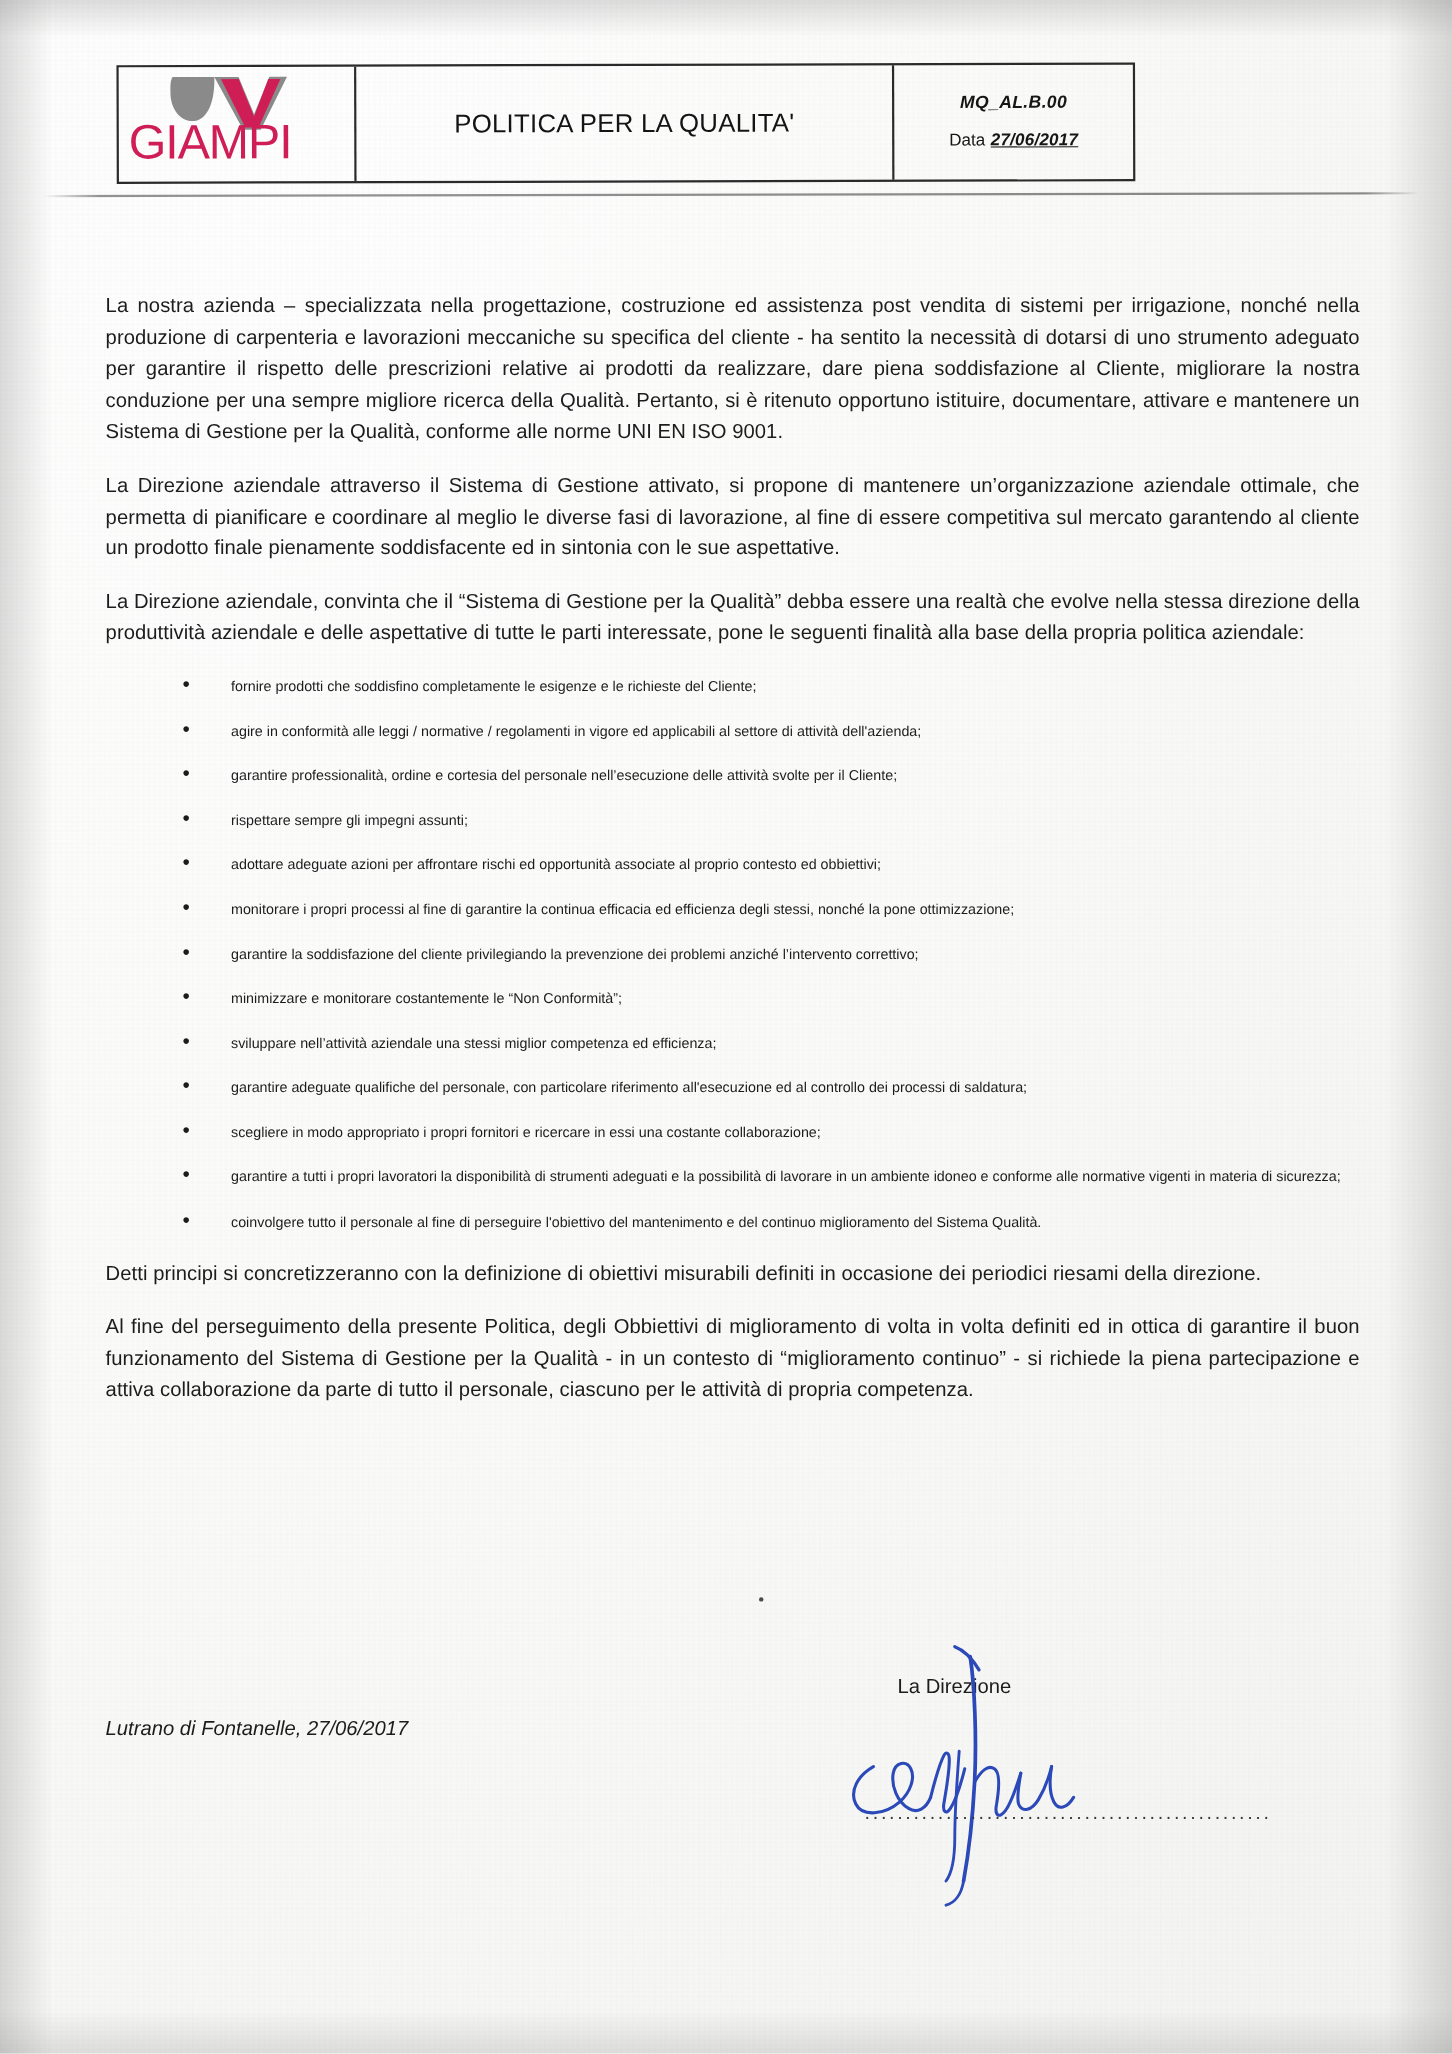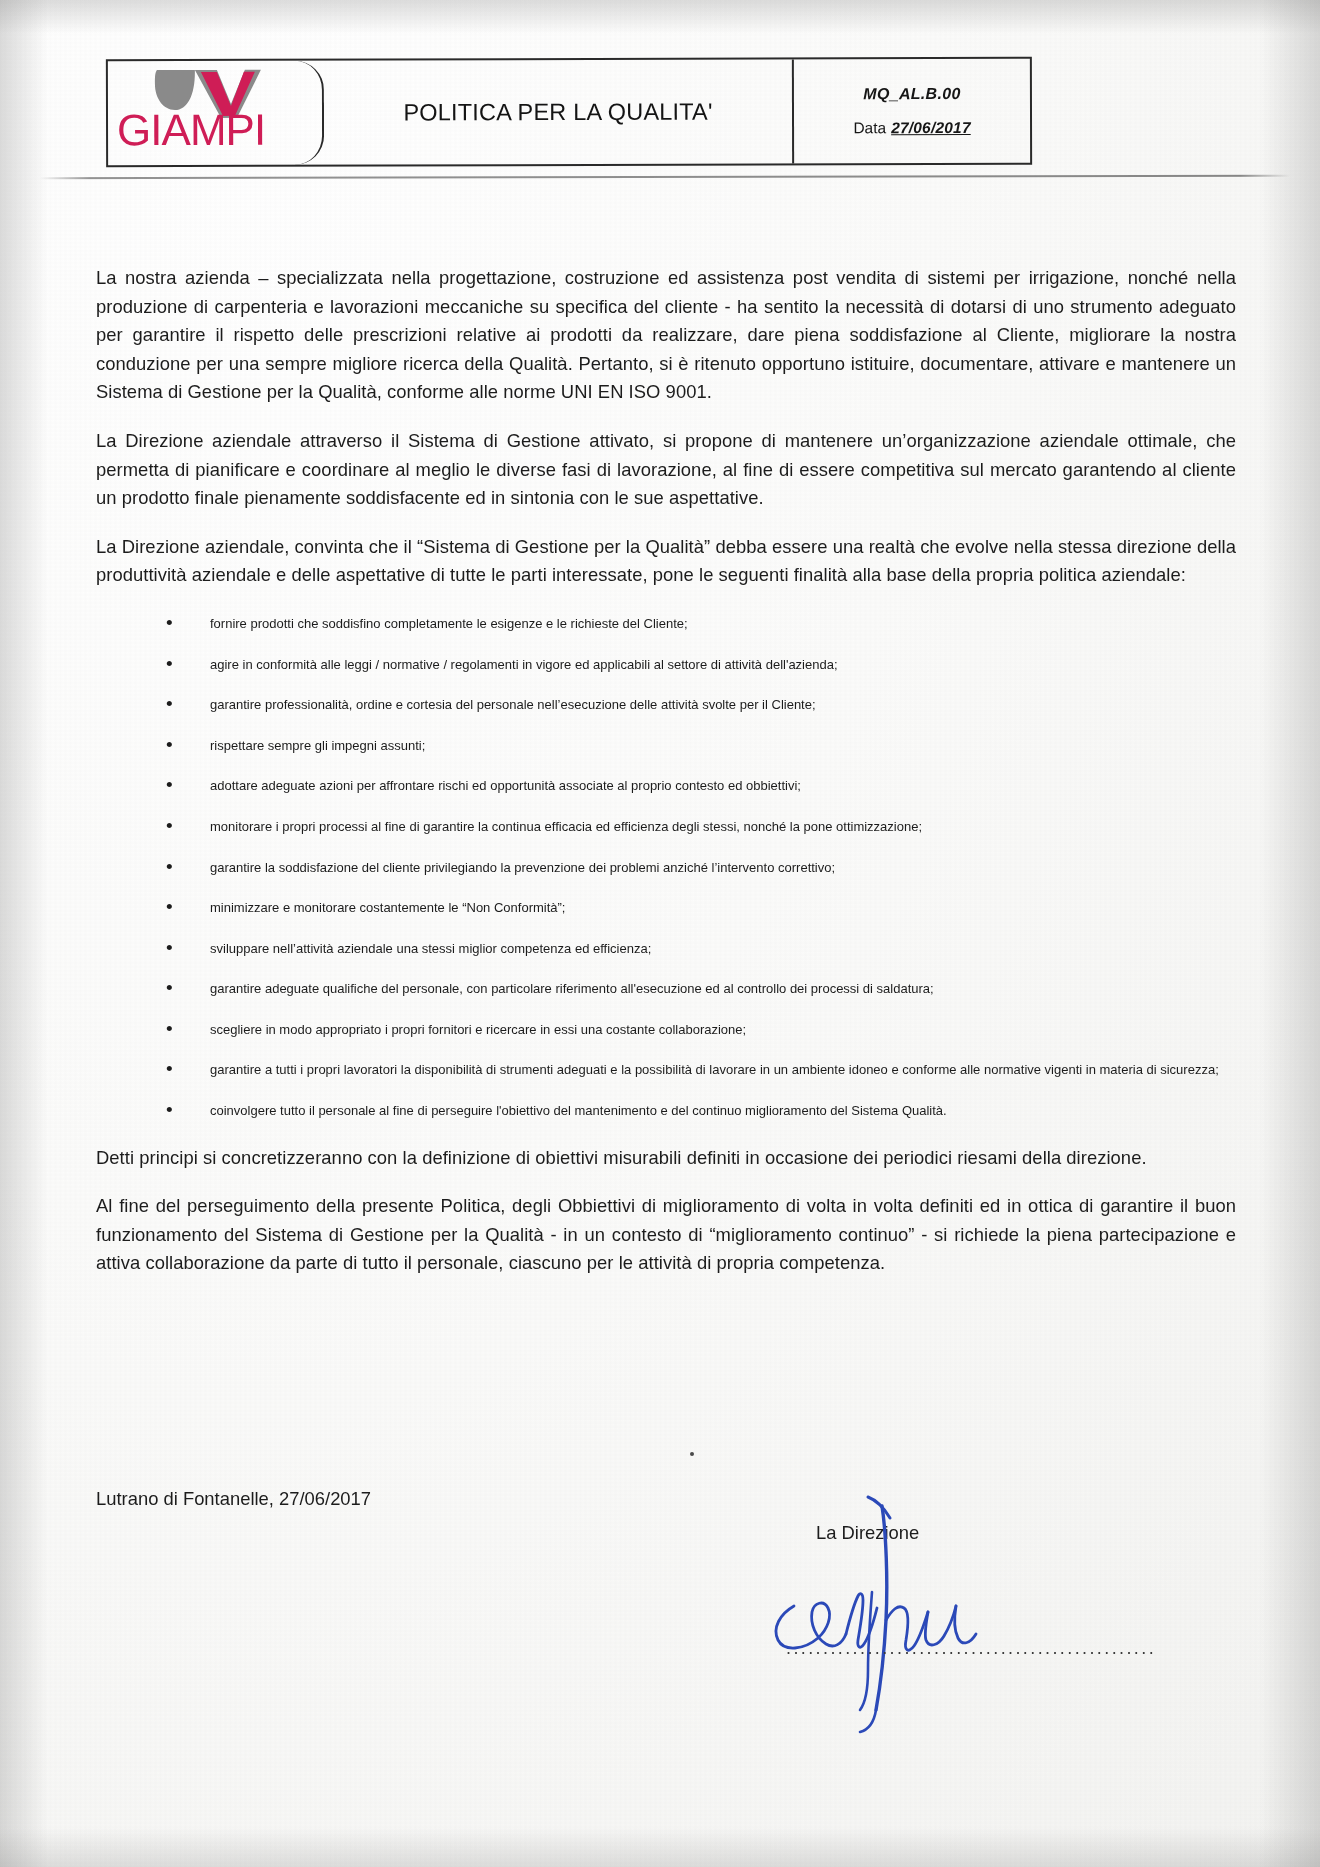--- a/index.html
+++ b/index.html
@@ -47,23 +47,23 @@
     left: 106px;
     top: 58px;
     width: 926px;
     height: 108px;
     display: flex;
     border: 2px solid #2a2a2a;
     background: transparent;
     transform: rotate(-0.15deg);
   }
   .hdr-cell { position: relative; display: flex; align-items: center; justify-content: center; }
-  .hdr-logo { width: 216px; border-right: 2px solid #2a2a2a; border-radius: 29px; }
+  .hdr-logo { width: 216px; border-right: 2px solid #2a2a2a; }
   .hdr-title { flex: 1; border-right: 2px solid #2a2a2a; }
-  .hdr-code { width: 236px; flex-direction: column; }
+  .hdr-code { width: 217px; flex-direction: column; }
 
   .logo-wrap {
     position: relative;
     width: 200px; height: 104px;
     margin-top: 6px;
   }
   .logo-mark { position: absolute; left: 36px; top: 2px; width: 112px; height: 56px; }
   .logo-word {
     position: absolute;
     left: 2px; top: 44px;
@@ -147,23 +147,24 @@
     position: absolute;
     left: 0; top: -1px;
     font-size: 19px;
     color: #1c1c1c;
   }
 
   
   .place-date {
     position: absolute;
     left: 96px;
-    top: 1488px;
+    top: 1560px;
     font-size: 18.4px;
     color: #1c1c1c;
+    font-style: italic;
   }
   .sign-block {
     position: absolute;
     left: 770px;
     top: 1522px;
     width: 420px;
     text-align: left;
   }
   .sign-label {
     font-size: 18.4px;

